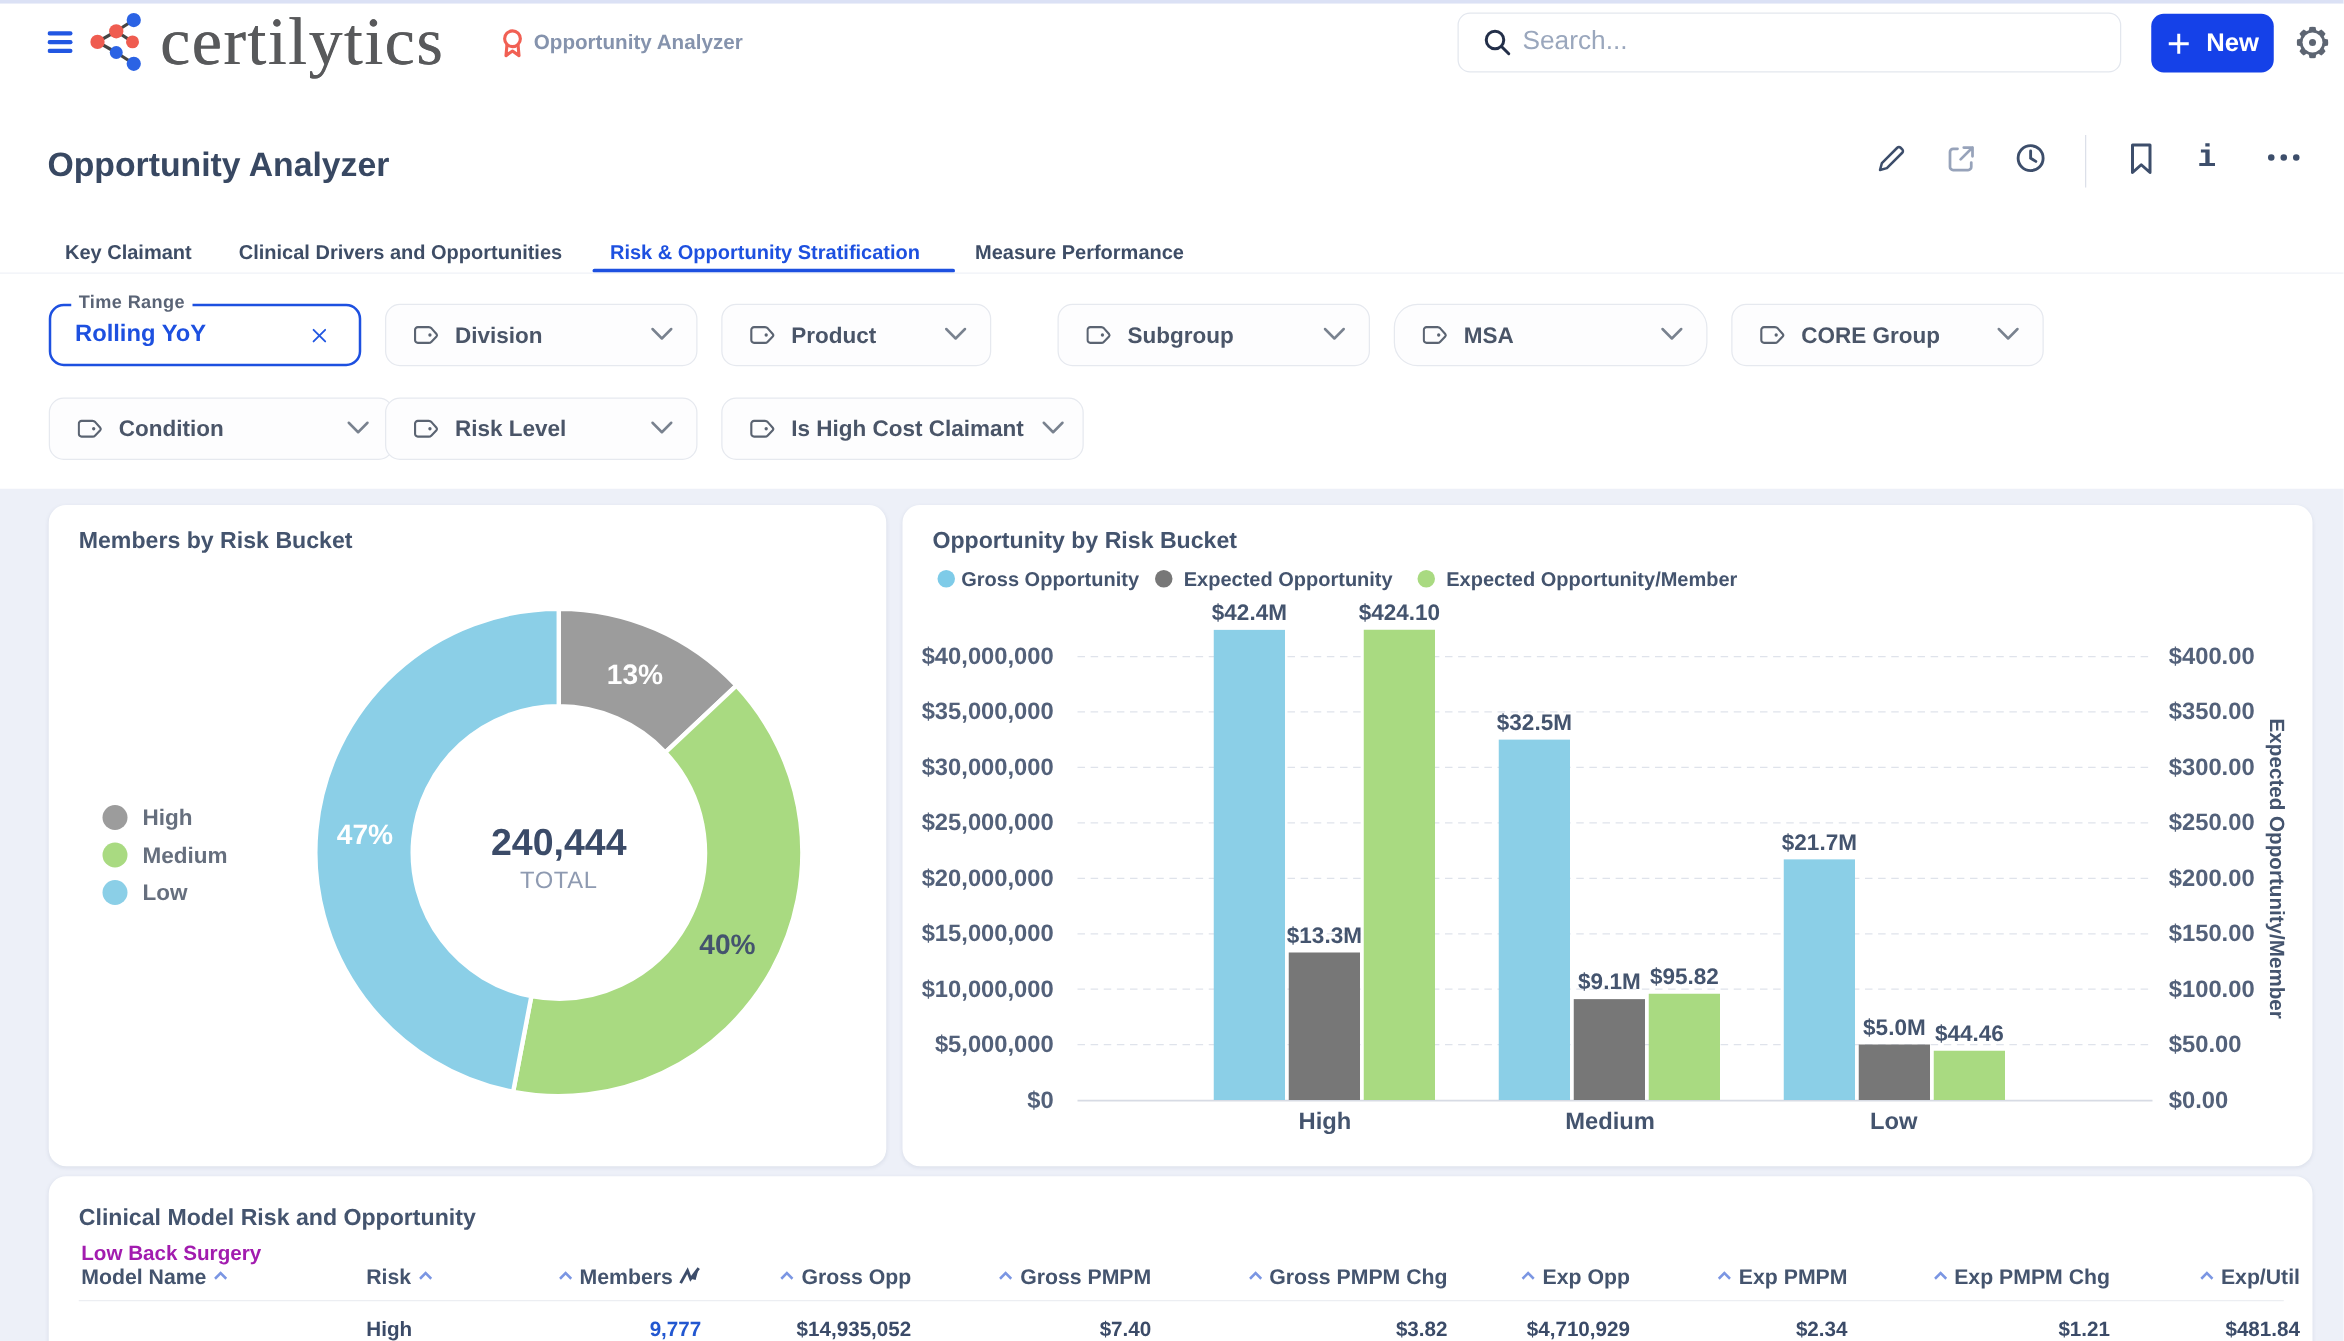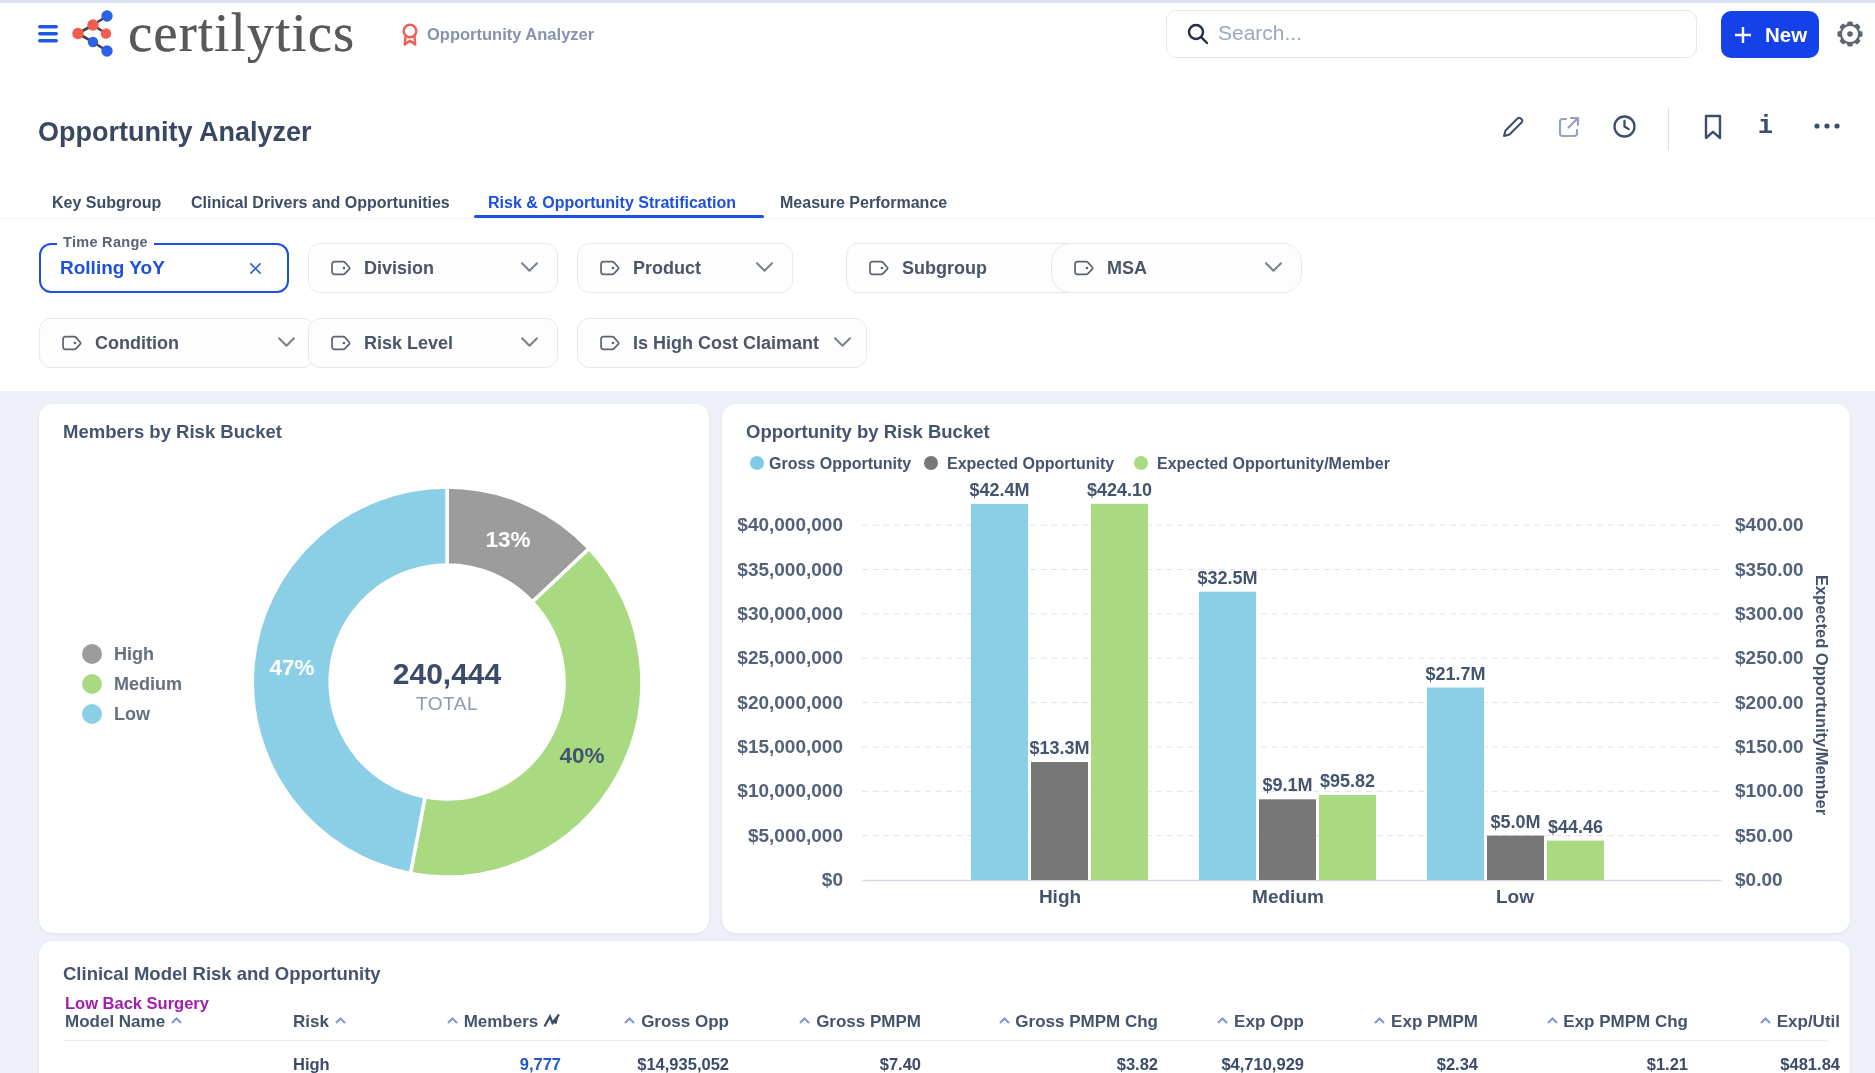--- a/index.html
+++ b/index.html
@@ -100,21 +100,21 @@
   <div class="abs" style="left:1758px;top:112px;font-family:'Liberation Mono',monospace;font-size:25px;font-weight:bold;color:#3d4e6b;">i</div>
 
   <svg class="abs" style="left:1813px;top:122px;" width="28" height="8" viewBox="0 0 28 8">
     <g fill="#3d4e6b">
         <circle cx="4" cy="4" r="2.6"></circle>
         <circle cx="14" cy="4" r="2.6"></circle>
         <circle cx="24" cy="4" r="2.6"></circle>
       </g>
   </svg>
 
-  <div class="tab" style="left:52px;">Key Subgroup</div>
+  <div class="tab" style="left:52px;">Key Claimant</div>
   <div class="tab" style="left:191px;">Clinical Drivers and Opportunities</div>
   <div class="tab" style="left:488px;color:#1d50e0;">Risk &amp; Opportunity Stratification</div>
   <div class="tab" style="left:780px;">Measure Performance</div>
   <div class="abs" style="left:474px;top:215px;width:290px;height:3px;background:#1d50e0;border-radius:2px;"></div>
   <div class="abs" style="left:0;top:218px;width:1875px;height:1px;background:#f0f2f7;"></div>
 
   <div class="abs" style="left:39px;top:243px;width:250px;height:50px;border:2px solid #1d50e0;border-radius:12px;background:#fff;"></div>
   <div class="abs" style="left:57px;top:234px;background:#fff;padding:0 6px;font-size:14.5px;font-weight:bold;color:#5a6476;letter-spacing:0.3px;">Time Range</div>
   <div class="abs" style="left:60px;top:257px;font-size:19px;font-weight:bold;color:#1d50e0;">Rolling YoY</div>
   <svg class="abs" style="left:249px;top:262px;" width="13" height="13" viewBox="0 0 14 14">
@@ -143,26 +143,36 @@
   <div class="chip" style="left:846px;top:243px;width:250px;">
       <svg width="20" height="16" viewBox="0 0 21 15.6" style="margin-left:22px;flex:none;">
         <path d="M3.4 1.2 H12.6 a3.2 3.2 0 0 1 2.3 1 L19.1 7 a1.5 1.5 0 0 1 0 2 L14.9 13.4 a3.2 3.2 0 0 1 -2.3 1 H3.4 A2.3 2.3 0 0 1 1.1 12.1 V3.5 A2.3 2.3 0 0 1 3.4 1.2 Z" fill="none" stroke="#5b6472" stroke-width="1.8" stroke-linejoin="round"></path>
         <circle cx="13.6" cy="7.8" r="1.4" fill="#5b6472"></circle>
       </svg>
       <span class="lab">Subgroup</span>
       <svg width="19" height="12" viewBox="0 0 19 12" class="chev">
         <path d="M2 2.2 L9.5 9.8 L17 2.2" fill="none" stroke="#79828f" stroke-width="2" stroke-linecap="round" stroke-linejoin="round"></path>
       </svg>
     </div>
-  <div class="chip" style="left:1051px;top:243px;width:251px;border-radius:19px;">
+  <div class="chip" style="left:1115px;top:243px;width:251px;border-radius:19px;">
       <svg width="20" height="16" viewBox="0 0 21 15.6" style="margin-left:22px;flex:none;">
         <path d="M3.4 1.2 H12.6 a3.2 3.2 0 0 1 2.3 1 L19.1 7 a1.5 1.5 0 0 1 0 2 L14.9 13.4 a3.2 3.2 0 0 1 -2.3 1 H3.4 A2.3 2.3 0 0 1 1.1 12.1 V3.5 A2.3 2.3 0 0 1 3.4 1.2 Z" fill="none" stroke="#5b6472" stroke-width="1.8" stroke-linejoin="round"></path>
         <circle cx="13.6" cy="7.8" r="1.4" fill="#5b6472"></circle>
       </svg>
       <span class="lab">MSA</span>
+      <svg width="19" height="12" viewBox="0 0 19 12" class="chev">
+        <path d="M2 2.2 L9.5 9.8 L17 2.2" fill="none" stroke="#79828f" stroke-width="2" stroke-linecap="round" stroke-linejoin="round"></path>
+      </svg>
+    </div>
+  <div class="chip" style="left:1385px;top:243px;width:250px;">
+      <svg width="20" height="16" viewBox="0 0 21 15.6" style="margin-left:22px;flex:none;">
+        <path d="M3.4 1.2 H12.6 a3.2 3.2 0 0 1 2.3 1 L19.1 7 a1.5 1.5 0 0 1 0 2 L14.9 13.4 a3.2 3.2 0 0 1 -2.3 1 H3.4 A2.3 2.3 0 0 1 1.1 12.1 V3.5 A2.3 2.3 0 0 1 3.4 1.2 Z" fill="none" stroke="#5b6472" stroke-width="1.8" stroke-linejoin="round"></path>
+        <circle cx="13.6" cy="7.8" r="1.4" fill="#5b6472"></circle>
+      </svg>
+      <span class="lab">CORE Group</span>
       <svg width="19" height="12" viewBox="0 0 19 12" class="chev">
         <path d="M2 2.2 L9.5 9.8 L17 2.2" fill="none" stroke="#79828f" stroke-width="2" stroke-linecap="round" stroke-linejoin="round"></path>
       </svg>
     </div>
   <div class="chip" style="left:39px;top:318px;width:276px;">
       <svg width="20" height="16" viewBox="0 0 21 15.6" style="margin-left:22px;flex:none;">
         <path d="M3.4 1.2 H12.6 a3.2 3.2 0 0 1 2.3 1 L19.1 7 a1.5 1.5 0 0 1 0 2 L14.9 13.4 a3.2 3.2 0 0 1 -2.3 1 H3.4 A2.3 2.3 0 0 1 1.1 12.1 V3.5 A2.3 2.3 0 0 1 3.4 1.2 Z" fill="none" stroke="#5b6472" stroke-width="1.8" stroke-linejoin="round"></path>
         <circle cx="13.6" cy="7.8" r="1.4" fill="#5b6472"></circle>
       </svg>
       <span class="lab">Condition</span>

